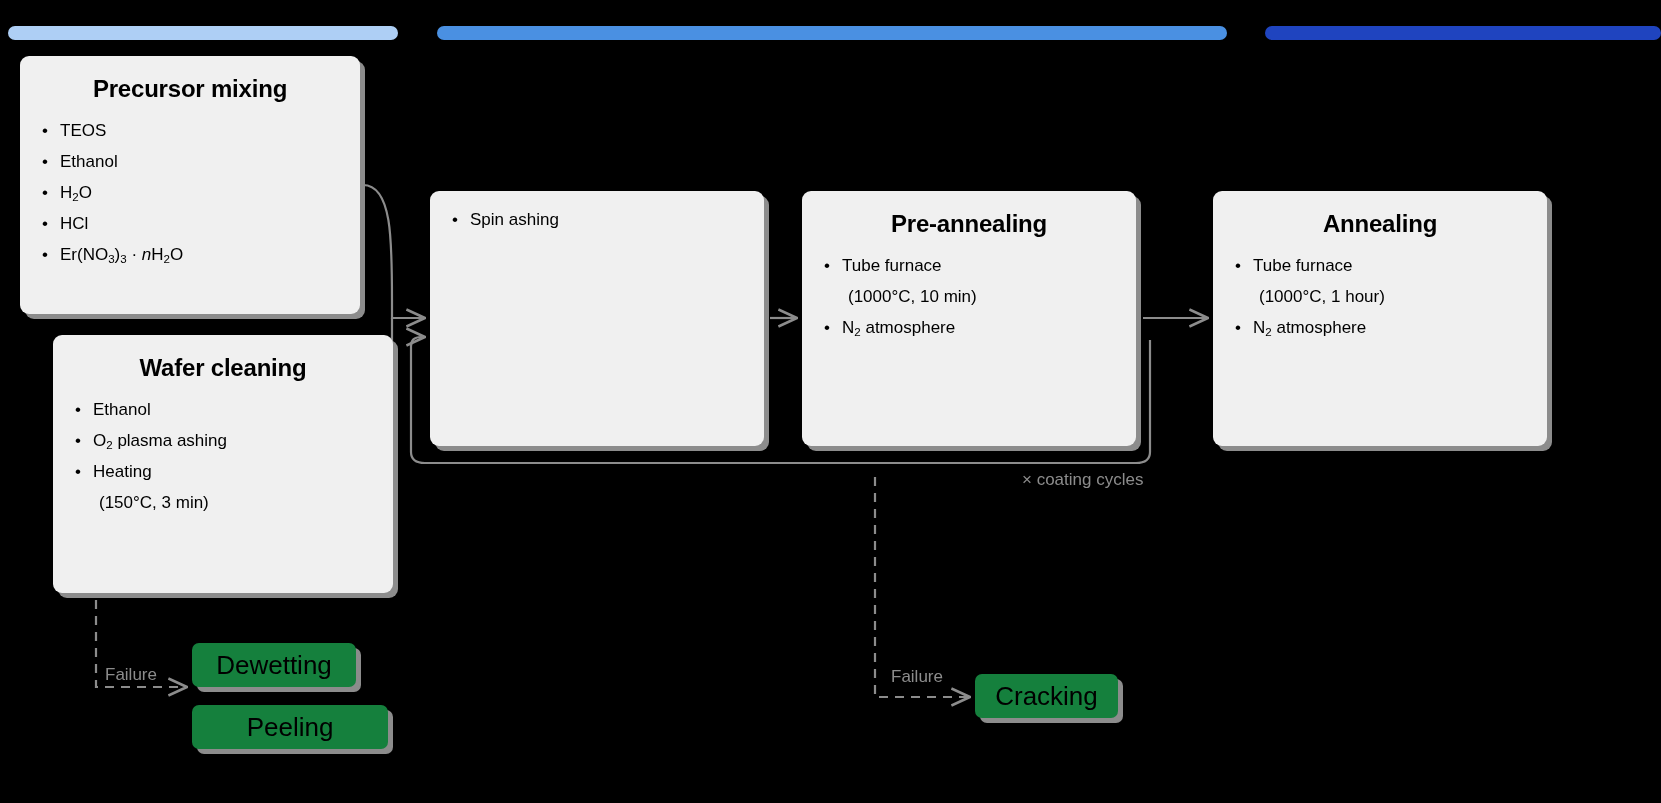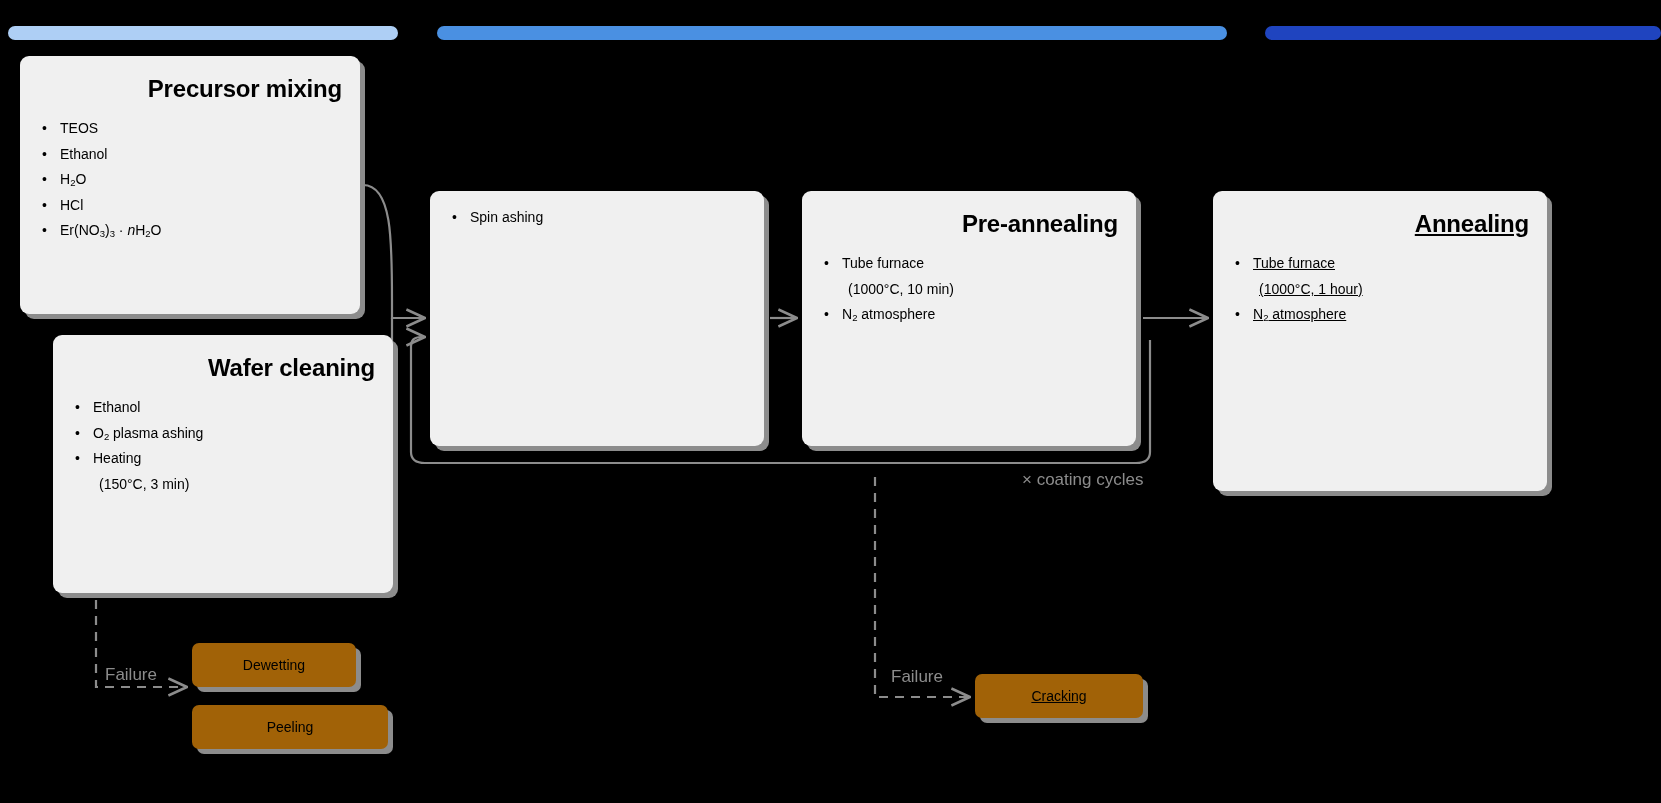--- a/index.html
+++ b/index.html
@@ -35,32 +35,32 @@
   .pbox {
     position: absolute;
     background: #f0f0f0;
     border-radius: 9px;
     box-shadow: 5px 5px 0 0 #8c8c8c;
     box-sizing: border-box;
     padding: 14px 18px 10px 18px;
     color: #000;
   }
   .pbox .title {
-    text-align: right;
+    text-align: center;
     font-size: 24px;
     font-weight: bold;
     letter-spacing: -0.2px;
     margin: 6px 0 14px 0;
     line-height: 1.1;
   }
   .blist {
     list-style: none;
     margin: 0;
     padding: 0;
-    font-size: 14px;
+    font-size: 17px;
     line-height: 1.82;
   }
   .blist li {
     position: relative;
     padding-left: 22px;
     white-space: nowrap;
   }
   .blist li.bullet::before {
     content: "\2022";
     position: absolute;
@@ -70,38 +70,38 @@
   .blist li.cont {
     padding-left: 28px;
   }
   sub { font-size: 0.68em; vertical-align: -0.22em; }
   .ital { font-style: italic; }
 
   #box-precursor  { left: 20px;   top: 56px;  width: 340px; height: 258px; }
   #box-wafer      { left: 20px;   top: 335px; width: 340px; height: 258px; margin-left: 33px; }
   #box-coating    { left: 430px;  top: 191px; width: 334px; height: 255px; }
   #box-preanneal  { left: 802px;  top: 191px; width: 334px; height: 255px; }
-  #box-anneal     { left: 1213px; top: 191px; width: 334px; height: 300px; text-decoration: underline; }
+  #box-anneal     { left: 1213px; top: 191px; width: 334px; height: 255px; }
 
   
   .fbox {
     position: absolute;
-    background: #a16207;
+    background: #15803d;
     border-radius: 7px;
     box-shadow: 5px 5px 0 0 #8c8c8c;
     box-sizing: border-box;
     display: flex;
     align-items: center;
     justify-content: center;
-    font-size: 14px;
+    font-size: 26px;
     color: #000;
   }
   #box-dewetting { left: 192px; top: 643px; width: 164px; height: 44px; }
   #box-peeling   { left: 192px; top: 705px; width: 196px; height: 44px; }
-  #box-cracking  { left: 975px; top: 674px; width: 168px; height: 44px; text-decoration: underline; }
+  #box-cracking  { left: 975px; top: 674px; width: 143px; height: 44px; }
 
   
   #connectors {
     position: absolute;
     left: 0; top: 0;
     width: 1661px;
     height: 803px;
     pointer-events: none;
   }
 

